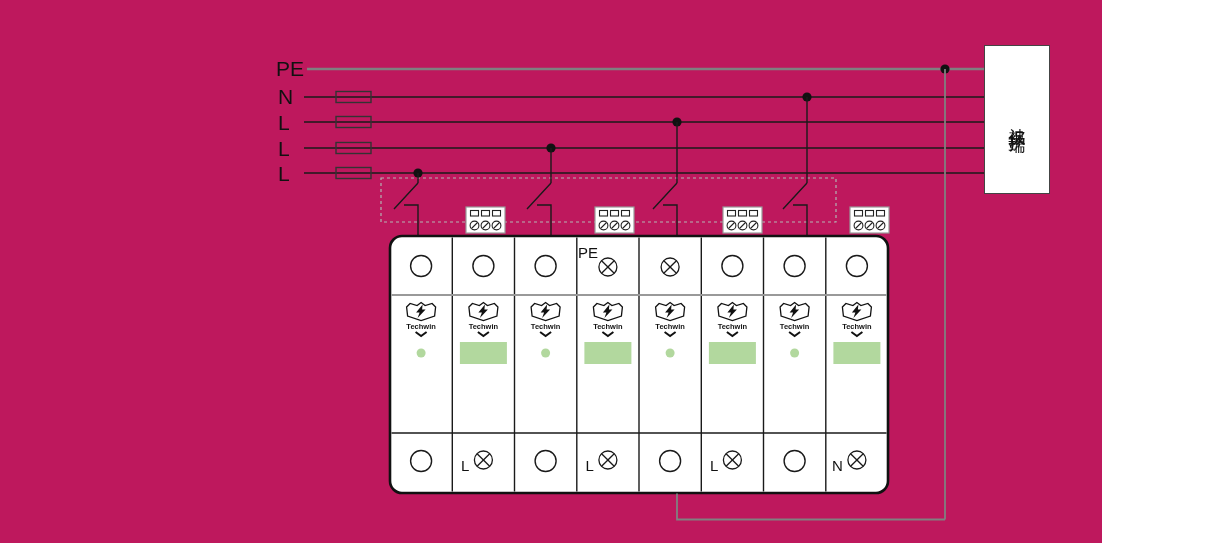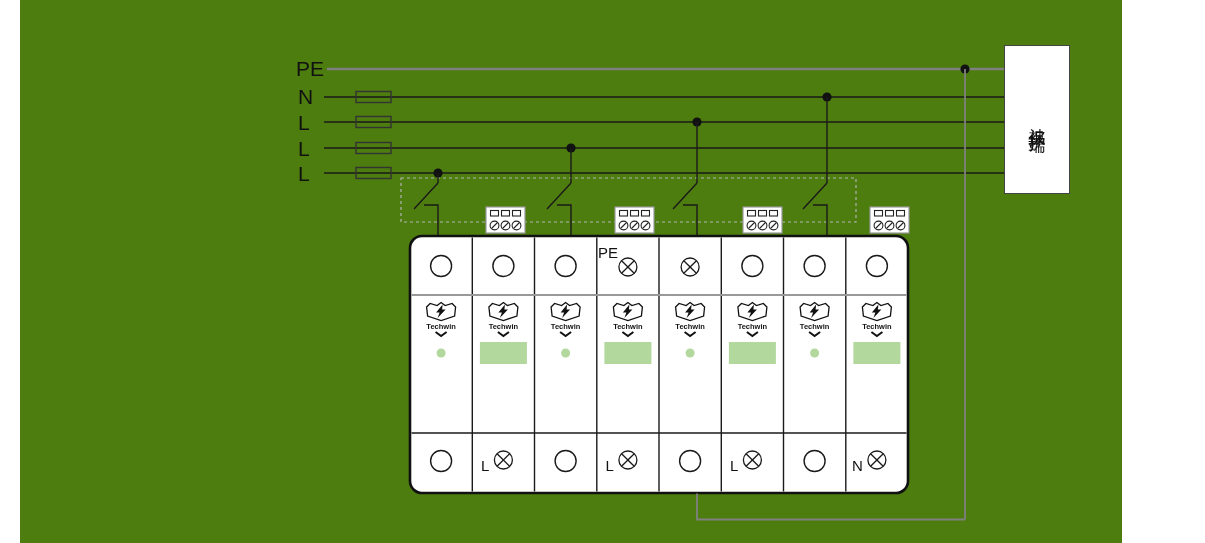--- a/index.html
+++ b/index.html
@@ -1,19 +1,18 @@
 <!DOCTYPE html>
 <html><head>
 <meta charset="utf-8">
 <style>
   html,body{margin:0;padding:0;background:#fff;}
   .stage{
-    position:relative;width:1102px;height:543px;background:#4d7c0f;overflow:hidden;
+    position:relative;width:1102px;height:543px;background:#be185d;overflow:hidden;
     font-family:"Liberation Sans",sans-serif;
-    margin-left:20px;
   }
   svg{position:absolute;left:0;top:0;}
   text{font-family:"Liberation Sans",sans-serif;fill:#111;}
   .line-label{font-size:21px;}
   .pe-mark{font-size:15px;}
   .term-label{font-size:15px;}
   .brand{font-size:7.5px;font-weight:bold;text-anchor:middle;letter-spacing:0;}
   .wire{stroke:#1a1a1a;stroke-width:1.4;fill:none;}
   .pewire{stroke:#808080;stroke-width:2.6;fill:none;}
   .retwire{stroke:#808080;stroke-width:1.8;fill:none;}

